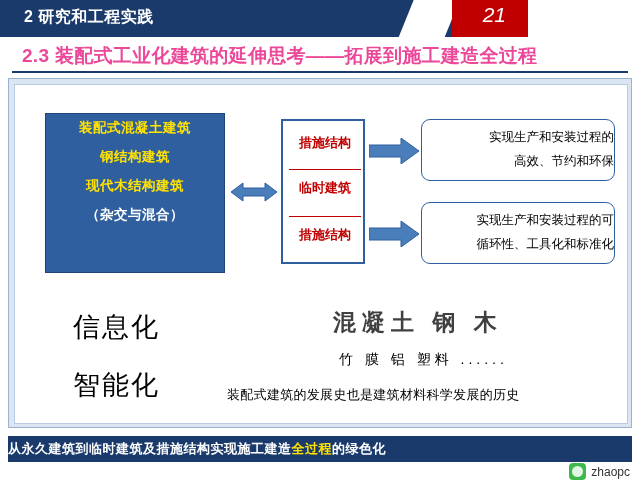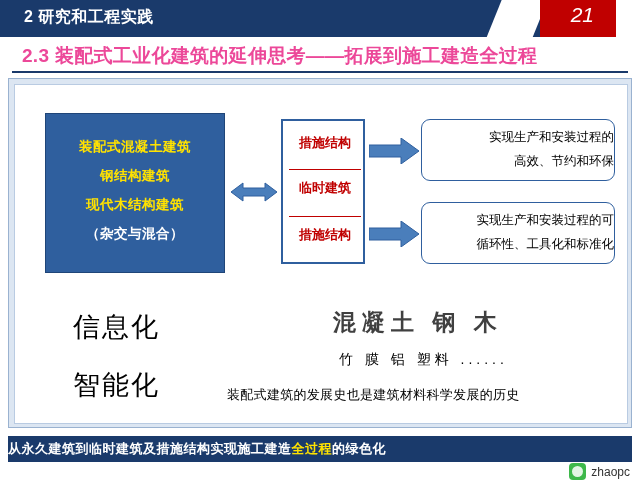--- a/index.html
+++ b/index.html
@@ -8,21 +8,21 @@
     width: 640px; height: 482px;
     font-family: "Liberation Sans", sans-serif;
     background: #ffffff;
     overflow: hidden;
     position: relative;
   }
 
   
   .slide-header {
     position: absolute;
-    left: 0; top: 0; width: 616px; height: 37px;
+    left: 0; top: 0; width: 528px; height: 37px;
     background: #1a3a6b;
     overflow: hidden;
   }
   .header-title {
     position: absolute;
     left: 24px; top: 7px;
     color: #ffffff;
     font-size: 16px;
     font-weight: bold;
     letter-spacing: 0.5px;
@@ -86,21 +86,21 @@
     border: 1px solid #b9cbe2;
   }
 
   
   .cat-box {
     position: absolute;
     left: 30px; top: 28px;
     width: 180px; height: 160px;
     background: #2f5f9e;
     border: 1px solid #1f4578;
-    padding-top: 24px;
+    padding-top: 5px;
   }
   .cat-line {
     color: #ffe200;
     font-size: 13.5px;
     font-weight: bold;
     text-align: center;
     margin-bottom: 11px;
     letter-spacing: 0.5px;
   }
   .cat-line.last {

